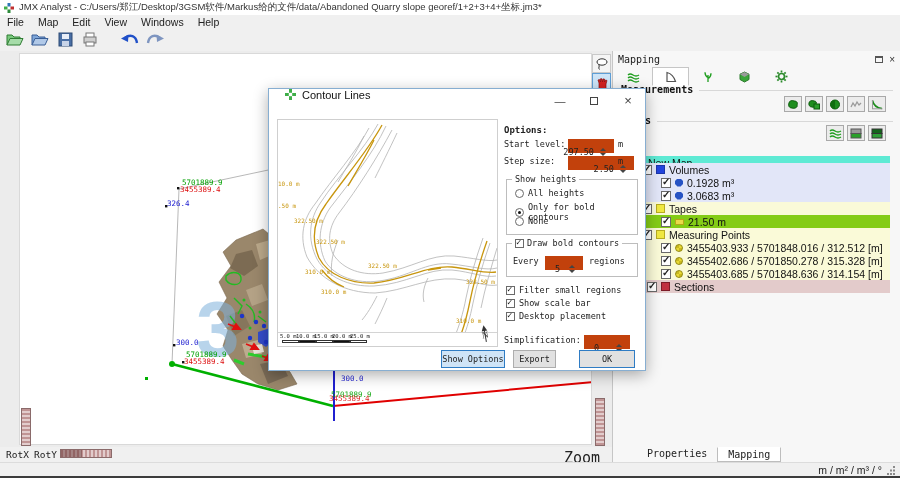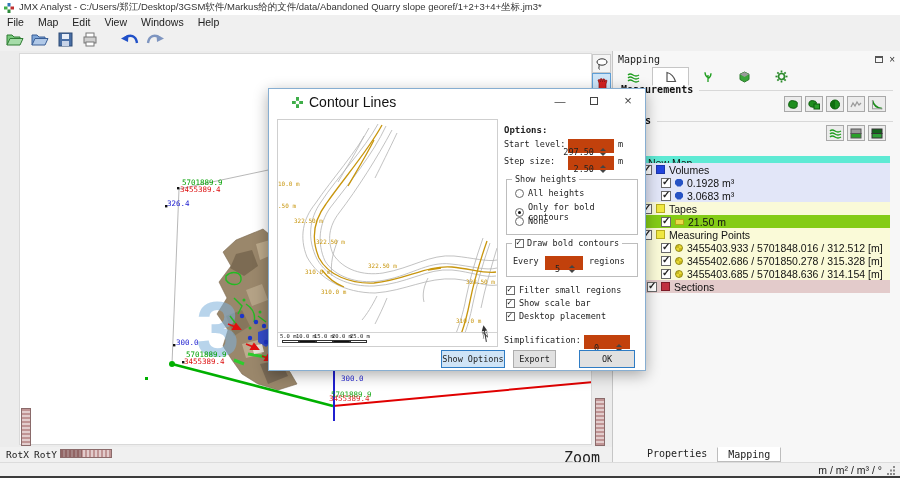--- a/index.html
+++ b/index.html
@@ -39,21 +39,21 @@
   .cb.on::after{content:"✓";position:absolute;left:0;top:-3px;font-size:10px;font-weight:bold;color:#222}
   .sq{width:9px;height:9px;flex:none}
   .chev{flex:none}
   .btabs{position:absolute;left:24px;top:396px;display:flex;font-size:10px}
   .btab{padding:1px 10px;color:#222}
   .btab.sel{background:#fff;border:1px solid #bdbdbd;border-top:1px solid #fff}
   .statusbar{position:absolute;left:0;bottom:2px;width:100%;height:14px;background:#f0f0f0;border-top:1px solid #dcdcdc}
   .bottom-edge{position:absolute;left:0;bottom:0;width:100%;height:2px;background:#3c3c3c}
   
   .dialog{position:absolute;left:268px;top:88px;width:378px;height:283px;background:#fff;border:1px solid #87aed1;box-shadow:0 4px 14px rgba(0,0,0,.32);z-index:50}
-  .dtitle{position:absolute;left:0;top:0;width:100%;height:26px;display:flex;align-items:center;gap:6px;padding-left:23px;font-size:14px;color:#111}
+  .dtitle{position:absolute;left:0;top:0;width:100%;height:26px;display:flex;align-items:flex-start;gap:6px;padding-left:16px;font-size:11px;color:#111}
   .dctl{position:absolute;top:0;right:0;height:26px;display:flex}
   .dctl span{width:34px;text-align:center;line-height:24px;font-size:11px;color:#444}
   .preview{position:absolute;left:8px;top:30px;width:221px;height:228px;border:1px solid #cfcfcf;background:#fff;overflow:hidden}
   .pstrip{position:absolute;left:0;bottom:0;width:100%;height:14px;border-top:1px solid #d4d4d4;background:#fff}
   .sbseg{position:absolute;top:7px;height:3px;width:17px;border:1px solid #333}
   .sblab{position:absolute;top:0;font-size:5.5px;color:#111;white-space:nowrap}
   .opts{position:absolute;left:235px;top:34px;width:136px;height:220px;font-size:8.5px}
   .orow{position:absolute;left:0;display:flex;align-items:center}
   .spin{position:absolute;height:13px;background:#fff;border:7px solid #c2410c}
   .spin .val{position:absolute;right:13px;top:1px;font-size:8.5px}
@@ -505,21 +505,21 @@
         <span class="val">297.50</span>
         <span class="arr">
             <i class="up"></i>
             <i class="dn"></i>
           </span>
       </div>
       <span class="abs" style="left:114px">m</span>
     </div>
     <div class="orow" style="top:33px;width:136px">
       <span>Step size:</span>
-      <div class="spin" style="left:64px;top:0;width:46px">
+      <div class="spin" style="left:64px;top:0;width:66px">
         <span class="val">2.50</span>
         <span class="arr">
             <i class="up"></i>
             <i class="dn"></i>
           </span>
       </div>
       <span class="abs" style="left:114px">m</span>
     </div>
     <div class="gb" style="left:2px;top:56px;width:132px;height:56px">
       <span class="legend">Show heights</span>

